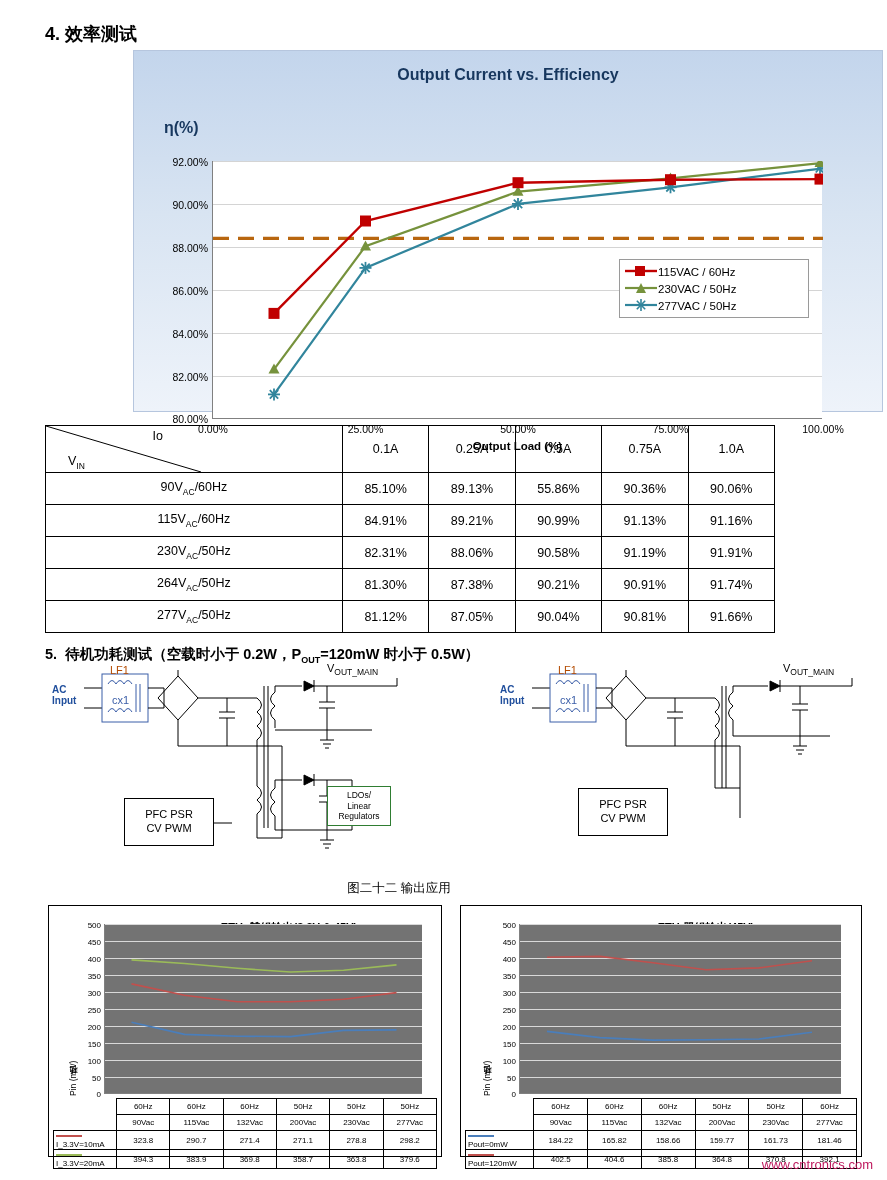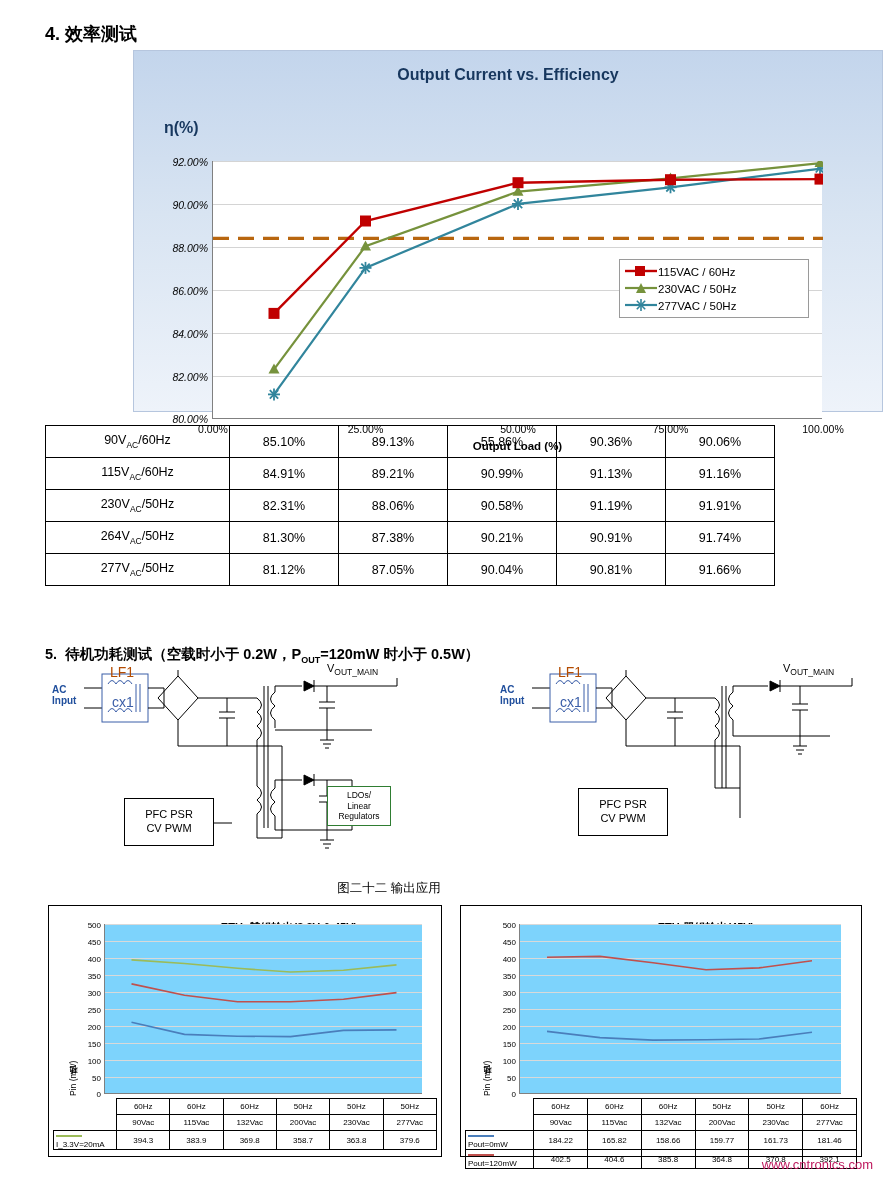--- a/index.html
+++ b/index.html
@@ -30,21 +30,21 @@
     position:absolute;left:30px;top:68px;font-size:16px;font-weight:bold;color:#17375e;
   }
   .plot1{
     position:absolute;left:78px;top:110px;width:610px;height:258px;
     background:#ffffff;border-left:1px solid #808080;border-bottom:1px solid #808080;
     box-sizing:border-box;
   }
   .plot1 .gl{position:absolute;left:0;width:100%;height:0;border-top:1px solid #d4d4d4;}
   .ylab{
     position:absolute;right:100%;margin-right:5px;transform:translateY(-50%);
-    font-size:10.5px;color:#000;white-space:nowrap;text-align:right;font-style:italic;
+    font-size:10.5px;color:#000;white-space:nowrap;text-align:right;
   }
   .xlab{
     position:absolute;top:100%;margin-top:5px;transform:translateX(-50%);
     font-size:10.5px;color:#000;white-space:nowrap;
   }
   .xaxis-title{
     position:absolute;left:0;width:100%;top:100%;margin-top:22px;text-align:center;
     font-size:11.5px;font-weight:bold;color:#000;
   }
   .legend1{
@@ -70,31 +70,31 @@
   sub{font-size:8.5px;}
   
   .sec5{position:absolute;left:45px;top:645px;font-size:14.5px;font-weight:bold;}
   .schem{position:absolute;}
   .blk{
     position:absolute;border:1px solid #000;background:#fff;
     font-size:11px;text-align:center;display:flex;align-items:center;justify-content:center;
     line-height:1.25;
   }
   .blk.green{border-color:#2f7d32;color:#000;font-size:8.5px;}
-  .lbl{position:absolute;font-size:14px;}
+  .lbl{position:absolute;font-size:11px;}
   .lbl.blue{color:#1f4e9c;font-weight:bold;font-size:10px;}
   .fig-cap{
-    position:absolute;left:0;width:778px;top:880px;text-align:center;font-size:12.5px;
+    position:absolute;left:0;width:778px;top:880px;text-align:center;font-size:12.5px;padding-left:10px;
   }
   
   .bchart{position:absolute;border:1px solid #000;background:#fff;}
   .bchart .btitle{
     position:absolute;top:6px;left:0;width:100%;text-align:center;font-size:11px;font-weight:bold;
   }
-  .bplot{position:absolute;background:#7dd3fc;border-left:1px solid #808080;border-bottom:1px solid #808080;box-sizing:border-box;}
+  .bplot{position:absolute;background:#737373;border-left:1px solid #808080;border-bottom:1px solid #808080;box-sizing:border-box;}
   .bplot .gl{position:absolute;left:0;width:100%;height:0;border-top:1px solid #d9d9d9;}
   .bylab{position:absolute;right:100%;margin-right:4px;transform:translateY(-50%);font-size:8px;}
   .vaxis{
     position:absolute;font-size:8.5px;writing-mode:vertical-rl;transform:rotate(180deg);
     letter-spacing:0px;
   }
   .btable{position:absolute;border-collapse:collapse;font-size:8px;}
   .btable td{border:1px solid #000;text-align:center;height:15px;padding:0 1px;}
   .swatch{display:inline-block;width:26px;height:2px;vertical-align:middle;}
   .wm{
@@ -235,20 +235,36 @@
             </g>
           </svg>
       </span>
       <span>277VAC / 50Hz</span>
     </div>
   </div>
 </div>
 
 <table class="tbl">
   <tbody>
+      <tr>
+    <td class="hdr-cell">
+      <div class="diag-cell">
+        <svg width="155" height="46">
+              <line x1="0" y1="0" x2="155" y2="46" stroke="#000" stroke-width="1"></line>
+            </svg>
+        <span class="diag-io">Io</span>
+        <span class="diag-vin">V<sub>IN</sub></span>
+      </div>
+    </td>
+    <td>0.1A</td>
+    <td>0.25A</td>
+    <td>0.5A</td>
+    <td>0.75A</td>
+    <td>1.0A</td>
+  </tr>
   <tr>
     <td><span>90V</span><sub>AC</sub><span>/60Hz</span></td>
     <td>85.10%</td>
     <td>89.13%</td>
     <td>55.86%</td>
     <td>90.36%</td>
     <td>90.06%</td>
   </tr>
   <tr>
     <td><span>115V</span><sub>AC</sub><span>/60Hz</span></td>
@@ -500,20 +516,29 @@
     <tr>
       <td style="border:none;"></td>
       <td>90Vac</td>
       <td>115Vac</td>
       <td>132Vac</td>
       <td>200Vac</td>
       <td>230Vac</td>
       <td>277Vac</td>
     </tr>
     <tr>
+      <td style="text-align:left;padding-left:2px;"><span class="swatch" style="background:#c0504d;"></span> <span>I_3.3V=10mA</span></td>
+      <td>323.8</td>
+      <td>290.7</td>
+      <td>271.4</td>
+      <td>271.1</td>
+      <td>278.8</td>
+      <td>298.2</td>
+    </tr>
+    <tr>
       <td style="text-align:left;padding-left:2px;"><span class="swatch" style="background:#9bbb59;"></span> <span>I_3.3V=20mA</span></td>
       <td>394.3</td>
       <td>383.9</td>
       <td>369.8</td>
       <td>358.7</td>
       <td>363.8</td>
       <td>379.6</td>
     </tr>
   </tbody>
     </table>

